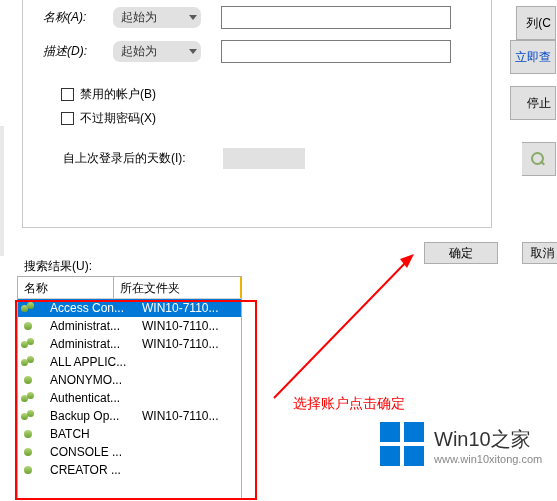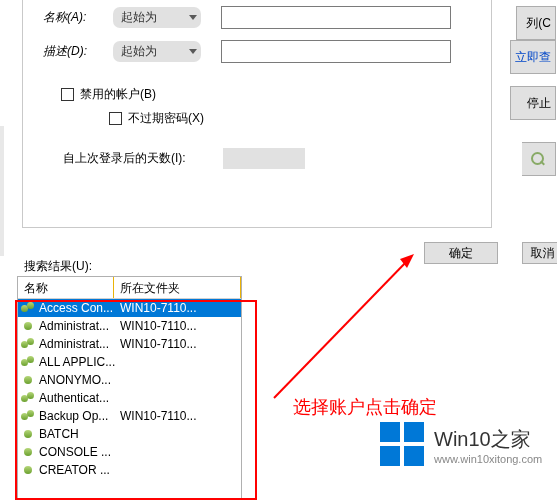--- a/index.html
+++ b/index.html
@@ -14,21 +14,21 @@
 .row { position: absolute; left: 20px; width: 440px; display: flex; align-items: center; }
 .row1 { top: 6px; }
 .row2 { top: 40px; }
 .lbl { width: 70px; font-style: italic; }
 .combo { width: 88px; height: 21px; background: #e1e1e1; display: flex; align-items: center; justify-content: space-between; padding: 0 4px 0 8px; color: #333; border-radius: 7px; }
 .combo .arrow { width: 0; height: 0; border-left: 4px solid transparent; border-right: 4px solid transparent; border-top: 5px solid #595959; }
 .txt { margin-left: 20px; width: 230px; height: 23px; border: 1px solid #7a7a7a; background: #fff; }
 
 .chk-row { position: absolute; left: 38px; display: flex; align-items: center; gap: 6px; }
 .chk1 { top: 86px; }
-.chk2 { top: 110px; margin-left: 48px; }
+.chk2 { top: 110px; }
 .chk-box { width: 13px; height: 13px; border: 1px solid #333; background: #fff; }
 
 .days-row { position: absolute; left: 40px; top: 148px; display: flex; align-items: center; }
 .days-lbl { width: 160px; }
 .days-field { width: 82px; height: 21px; background: #e1e1e1; display: flex; align-items: center; padding: 0 6px; }
 
 
 .rbtn { position: absolute; right: 0; height: 24px; border: 1px solid #adadad; background: #e1e1e1; display: flex; align-items: center; padding: 16px 4px; font-size: 12px; color: #000; }
 .rbtn1 { top: 6px; width: 40px; justify-content: flex-end;}
 .rbtn2 { top: 40px; width: 46px; color: #0046c8; justify-content: flex-end;}
@@ -45,34 +45,34 @@
 
 .res-lbl { position:absolute; left:20px; top:258px; }
 
 
 .list { position:absolute; left:17px; top:276px; width:225px; height:224px; border:1px solid #b0b0b0; background:#fff; overflow:hidden;}
 .hdr { display:flex; height:22px; border-bottom:1px solid #d0d0d0; background:#fff;}
 .hdr-cell { padding:3px 6px; border-right:1px solid #eab308; background:#fff;}
 .hdr-cell.name { width:96px;}
 .hdr-cell.loc { flex:1;}
 .rows { }
-.rowitem { display:flex; align-items:center; height:18px; padding:0 2px; gap:3px;}
+.rowitem { display:flex; align-items:center; height:18px; padding:0 2px; gap:14px;}
 .rowitem.sel { background:#0078d7; color:#fff;}
 .ico { width:16px; height:14px; display:flex; align-items:center; justify-content:center; flex-shrink:0;}
 .ico-head { width:8px; height:8px; border-radius:50%; background:linear-gradient(#b6d77a,#6aa02e); position:relative;}
 .ico-two { position:relative; width:14px; height:12px;}
 .ico-two::before, .ico-two::after { content:''; position:absolute; width:7px; height:7px; border-radius:50%; background:linear-gradient(#b6d77a,#6aa02e);}
 .ico-two::before{left:0;top:3px;} .ico-two::after{left:6px;top:0;}
 .namecell { width:78px; white-space:nowrap; overflow:hidden; text-overflow:ellipsis;}
 .loccell { flex:1; white-space:nowrap; overflow:hidden; text-overflow:ellipsis;}
 
 
 .redbox { position:absolute; left:15px; top:300px; width:242px; height:200px; border:2px solid #ff0000; pointer-events:none;}
 .arrow-svg { position:absolute; left:262px; top:248px; width:160px; height:160px; pointer-events:none;}
-.anno { position:absolute; left:293px; top:395px; color:#ff0000; font-size:18px; font-family:SimSun,serif;}
+.anno { position:absolute; left:293px; top:395px; color:#ff0000; font-size:14px; font-family:SimSun,serif;}
 
 
 .wm { position:absolute; left:380px; top:410px; width:176px; height:70px; display:flex; align-items:center; gap:8px; pointer-events:none;}
 .wlogo { width:46px; height:46px; position:relative;}
 .q{position:absolute;width:20px;height:20px;background:#0078d7;}
 .q1{left:0;top:0;} .q2{left:24px;top:0;} .q3{left:0;top:24px;} .q4{left:24;top:24px;}
 .q4{left:24px;top:24px;}
 .wtxt .l1{font-size:20px;color:#333;font-weight:400;}
 .wtxt .l2{font-size:11px;color:#888;}
 

